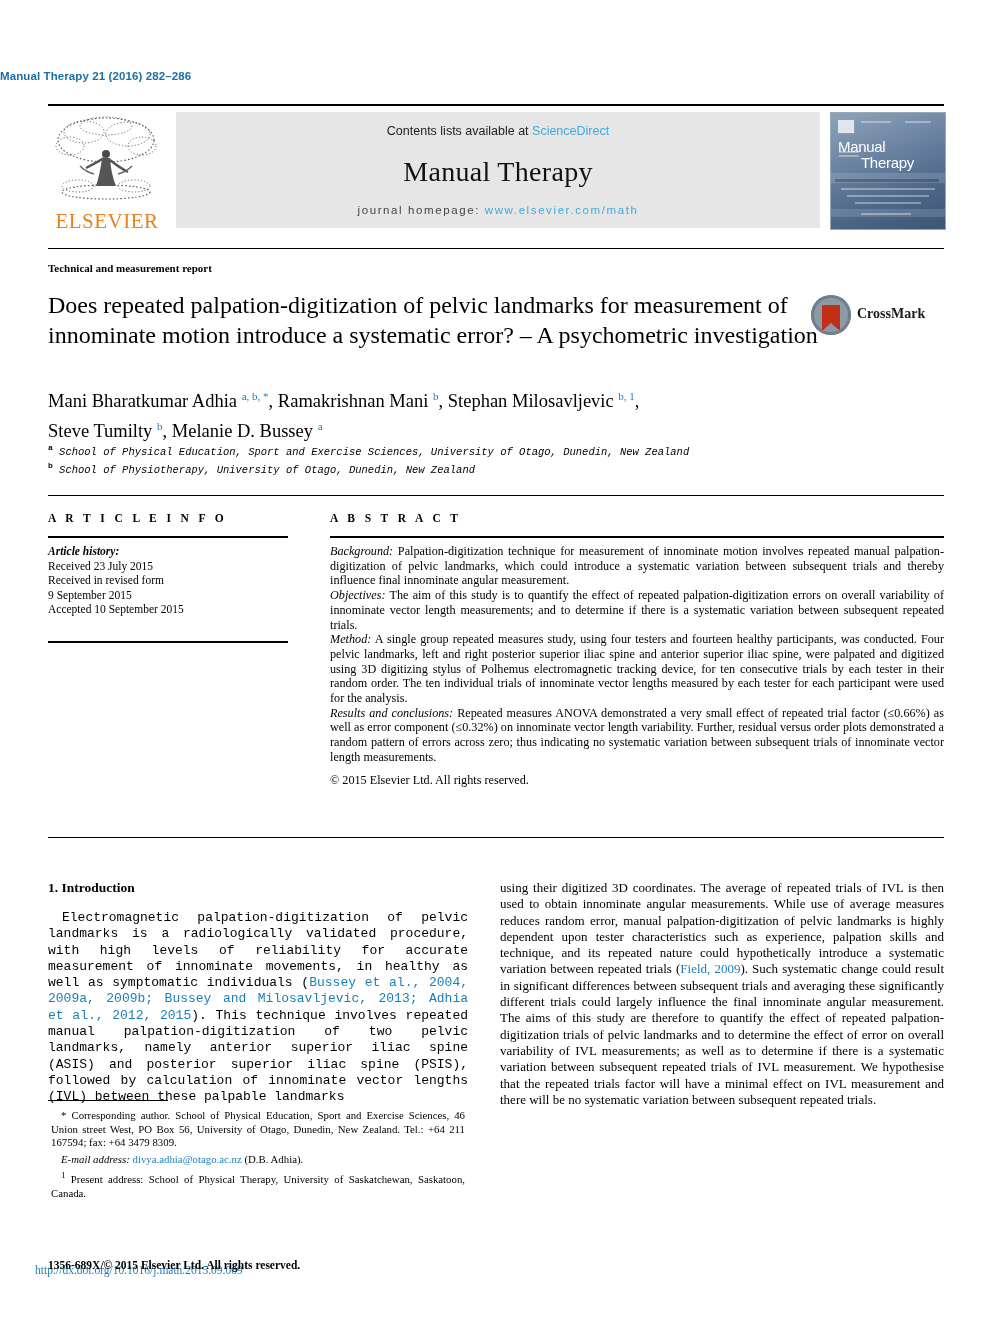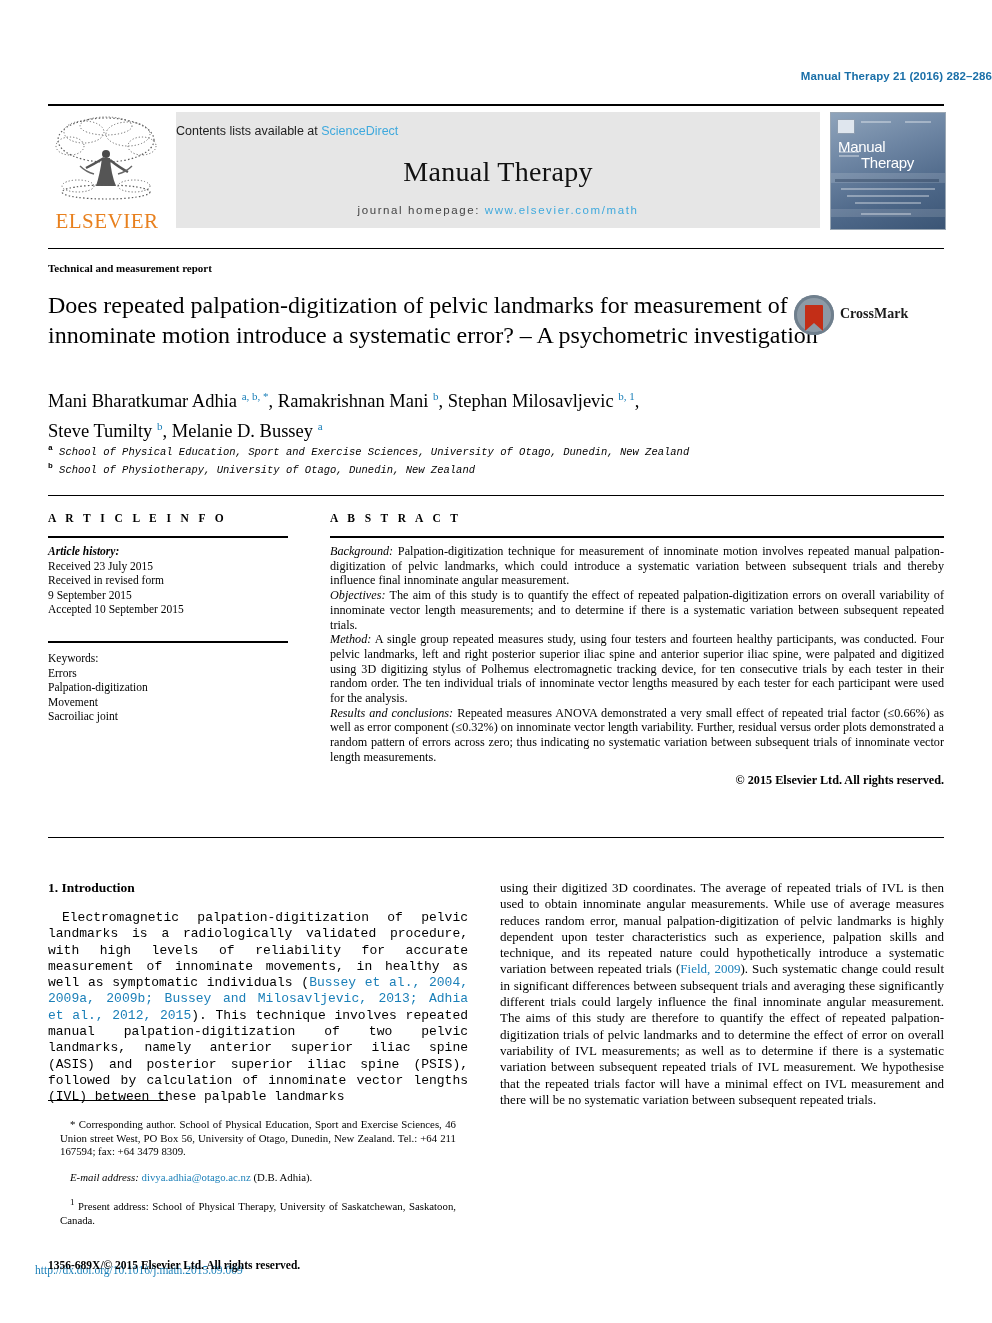--- a/index.html
+++ b/index.html
@@ -20,21 +20,21 @@
     left: 0; top: 0;
     width: 992px;
     height: 1323px;
   }
 
   
   .running-head {
     position: absolute;
     left: 0; top: 70px;
     width: 992px;
-    text-align: right;
+    text-align: left;
     font-family: "Liberation Sans", sans-serif;
     font-size: 11.5px;
     font-weight: bold;
     color: #1a6fa8;
     letter-spacing: 0.1px;
   }
 
   
   .masthead {
     position: absolute;
@@ -77,20 +77,21 @@
     position: absolute;
     left: 128px; top: 0;
     width: 644px;
     height: 116px;
     background: #e6e6e6;
   }
   .contents-line {
     position: absolute;
     left: 0; top: 12px;
     width: 644px;
+    text-align: center;
     font-family: "Liberation Sans", sans-serif;
     font-size: 12.5px;
     color: #222;
   }
   .contents-line .sd {
     color: #3fa9dd;
   }
   .journal-name {
     position: absolute;
     left: 0; top: 44px;
@@ -187,21 +188,21 @@
     position: absolute;
     left: 48px; top: 290px;
     width: 770px;
     font-family: "Liberation Serif", serif;
     font-size: 24px;
     line-height: 30px;
     color: #000;
   }
   .crossmark {
     position: absolute;
-    left: 794px; top: 292px;
+    left: 811px; top: 292px;
     width: 104px;
     height: 46px;
   }
   .cm-circle {
     position: absolute;
     left: 0; top: 3px;
     width: 40px; height: 40px;
     border-radius: 50%;
     background: #8c9aa6;
     box-shadow: inset 0 0 0 3px #6f7f8d;
@@ -288,23 +289,22 @@
     width: 614px;
     font-family: "Liberation Serif", serif;
     font-size: 12.2px;
     line-height: 14.7px;
     text-align: justify;
     color: #000;
   }
   .abs-col p { margin: 0; }
   .abs-col .lbl { font-style: italic; }
   .copyright {
-    text-align: right;
     margin-top: 8px !important;
-    font-weight: bold;
+    font-weight: normal;
   }
 
   
   .sec-title {
     position: absolute;
     left: 48px; top: 880px;
     font-family: "Liberation Serif", serif;
     font-weight: bold;
     font-size: 13.5px;
   }
@@ -339,21 +339,21 @@
   }
   .footnotes {
     position: absolute;
     left: 48px; top: 1106px;
     width: 420px;
     font-family: "Liberation Serif", serif;
     font-size: 10.8px;
     line-height: 13.6px;
     text-align: justify;
   }
-  .footnotes p { margin: 12px; }
+  .footnotes p { margin: 3px; }
   .fn-indent { text-indent: 10px; }
   .fn-email-lbl { font-style: italic; }
   .link { color: #1a7fb8; }
   .doi {
     position: absolute;
     left: 35px; top: 1243px;
     font-family: "Liberation Serif", serif;
     font-size: 11.5px;
     color: #1a7fb8;
     margin-top: 21px;
@@ -462,27 +462,20 @@
   <div class="info-col">
     <span class="lbl">Article history:</span><br>
     <span>Received 23 July 2015</span><br>
     <span>Received in revised form</span><br>
     <span>9 September 2015</span><br>
     <span>Accepted 10 September 2015</span>
   </div>
 
   <div class="rule-thick" style="left:48px; top:641px; width:240px;"></div>
 
-  <div class="info-block2">
-    <span class="lbl">Keywords:</span><br>
-    <span>Errors</span><br>
-    <span>Palpation-digitization</span><br>
-    <span>Movement</span><br>
-    <span>Sacroiliac joint</span>
-  </div>
 
   <div class="abs-col">
     <p><span class="lbl">Background:</span><span> Palpation-digitization technique for measurement of innominate motion involves repeated manual palpation-digitization of pelvic landmarks, which could introduce a systematic variation between subsequent trials and thereby influence final innominate angular measurement.</span></p>
     <p><span class="lbl">Objectives:</span><span> The aim of this study is to quantify the effect of repeated palpation-digitization errors on overall variability of innominate vector length measurements; and to determine if there is a systematic variation between subsequent repeated trials.</span></p>
     <p><span class="lbl">Method:</span><span> A single group repeated measures study, using four testers and fourteen healthy participants, was conducted. Four pelvic landmarks, left and right posterior superior iliac spine and anterior superior iliac spine, were palpated and digitized using 3D digitizing stylus of Polhemus electromagnetic tracking device, for ten consecutive trials by each tester in their random order. The ten individual trials of innominate vector lengths measured by each tester for each participant were used for the analysis.</span></p>
     <p><span class="lbl">Results and conclusions:</span><span> Repeated measures ANOVA demonstrated a very small effect of repeated trial factor (≤0.66%) as well as error component (≤0.32%) on innominate vector length variability. Further, residual versus order plots demonstrated a random pattern of errors across zero; thus indicating no systematic variation between subsequent trials of innominate vector length measurements.</span></p>
     <p class="copyright">© 2015 Elsevier Ltd. All rights reserved.</p>
   </div>
 
   <div class="rule-thin" style="left:48px; top:837px; width:896px;"></div>

